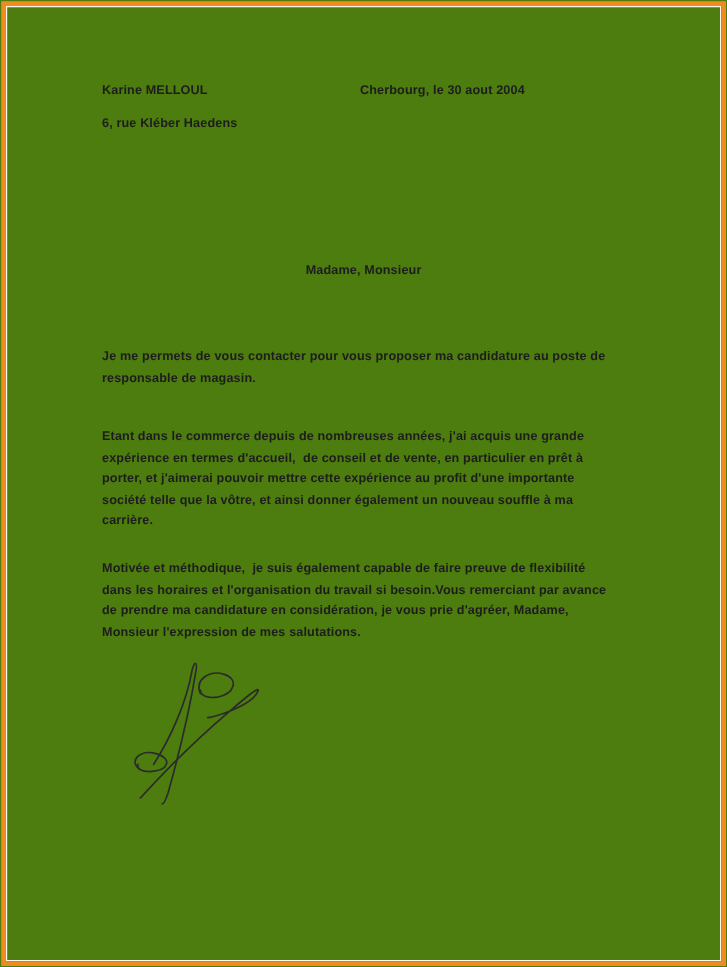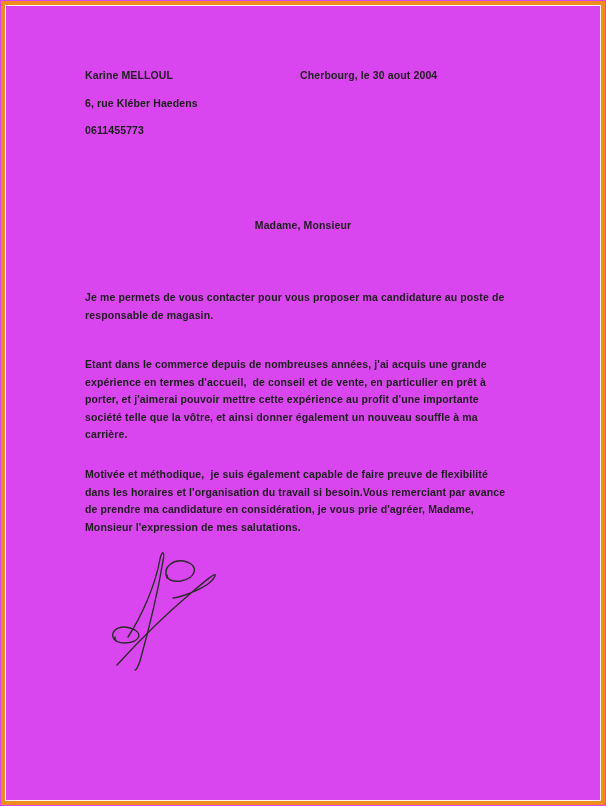--- a/index.html
+++ b/index.html
@@ -10,21 +10,21 @@
     width: 606px;
     height: 806px;
     position: relative;
     background: #ffffff;
     font-family: "Liberation Sans", sans-serif;
     overflow: hidden;
   }
   .paper {
     position: absolute;
     inset: 0;
-    background: #d946ef;
+    background: #4d7c0f;
     box-sizing: border-box;
   }
   .frame {
     position: absolute;
     inset: 1px;
     border: 4px solid #F08C1E;
     box-shadow: 0 0 0 1px #fdf6ee inset;
     pointer-events: none;
   }
   .txt {
@@ -77,21 +77,20 @@
   }
 </style>
 </head>
 <body>
 
 <div class="paper">
 
   <div class="sender txt">
     <div>Karine MELLOUL</div>
     <div>6, rue Kléber Haedens</div>
-    <div>0611455773</div>
   </div>
 
   <div class="date txt">Cherbourg, le 30 aout 2004</div>
 
   <div class="salutation txt">Madame, Monsieur</div>
 
   <div class="para p1 txt">Je me permets de vous contacter pour vous proposer ma candidature au poste de
 responsable de magasin.</div>
 
   <div class="para p3 txt">Motivée et méthodique,  je suis également capable de faire preuve de flexibilité

